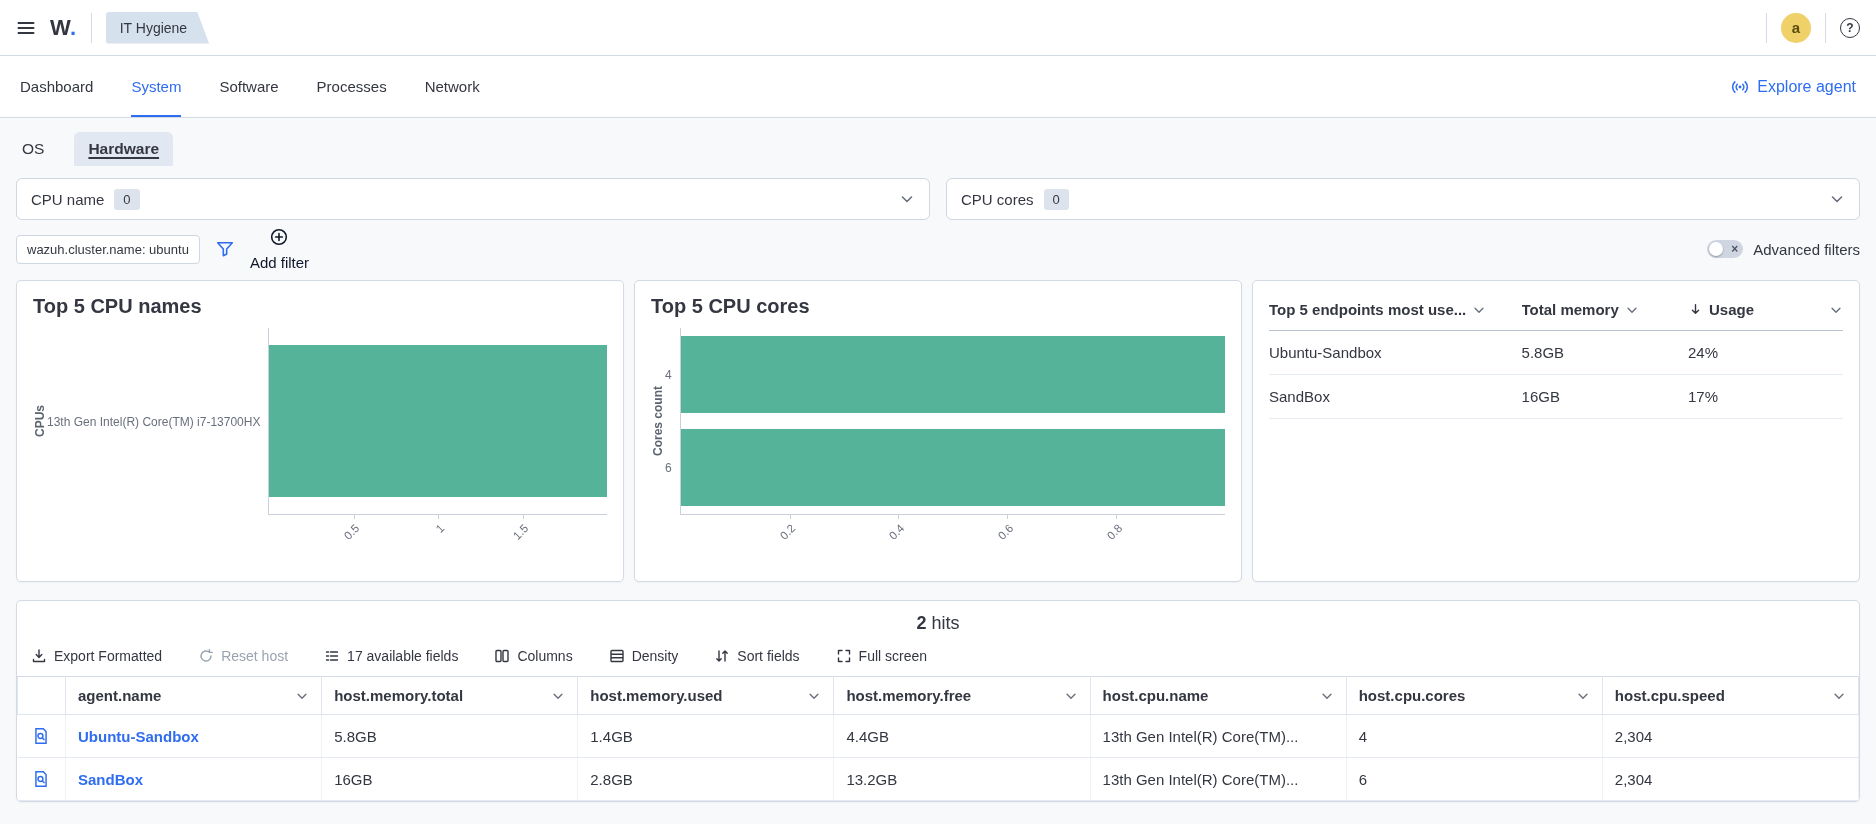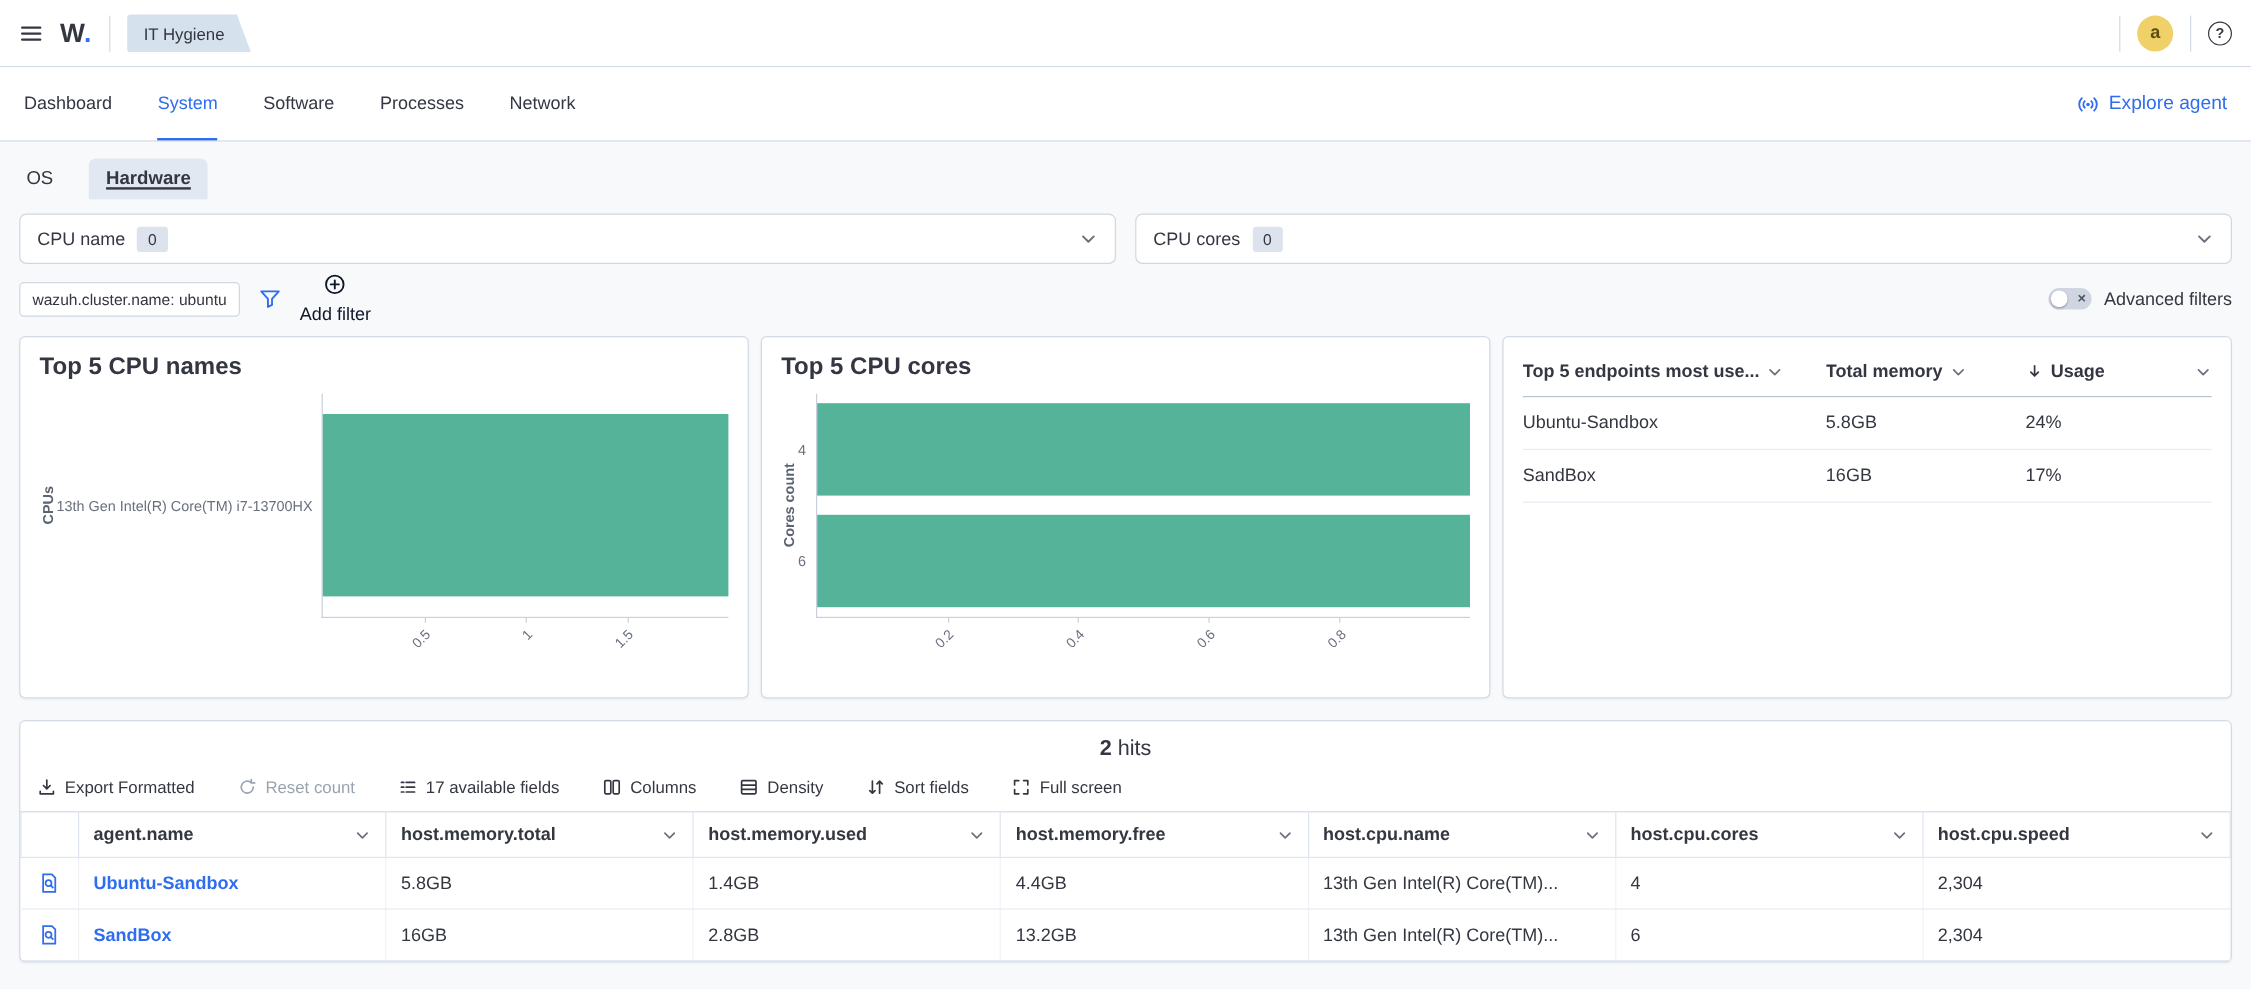--- a/index.html
+++ b/index.html
@@ -345,21 +345,21 @@
           </svg>
         </span>
       <span>Export Formatted</span>
     </button>
     <button class="tb-item disabled">
       <span>
           <svg width="16" height="16" viewBox="0 0 16 16" fill="none" stroke="currentColor" stroke-width="1.4" stroke-linecap="round" stroke-linejoin="round">
             <path d="M13 8a5 5 0 1 1-1.6-3.7M11.4 1.6v2.8h2.8"></path>
           </svg>
         </span>
-      <span>Reset count</span>
+      <span>Reset host</span>
     </button>
     <button class="tb-item">
       <span>
           <svg width="16" height="16" viewBox="0 0 16 16" fill="none" stroke="currentColor" stroke-width="1.4" stroke-linecap="round">
             <path d="M2.5 4h2M2.5 8h2M2.5 12h2M6.5 4h7M6.5 8h7M6.5 12h7"></path>
           </svg>
         </span>
       <span>17 available fields</span>
     </button>
     <button class="tb-item">

